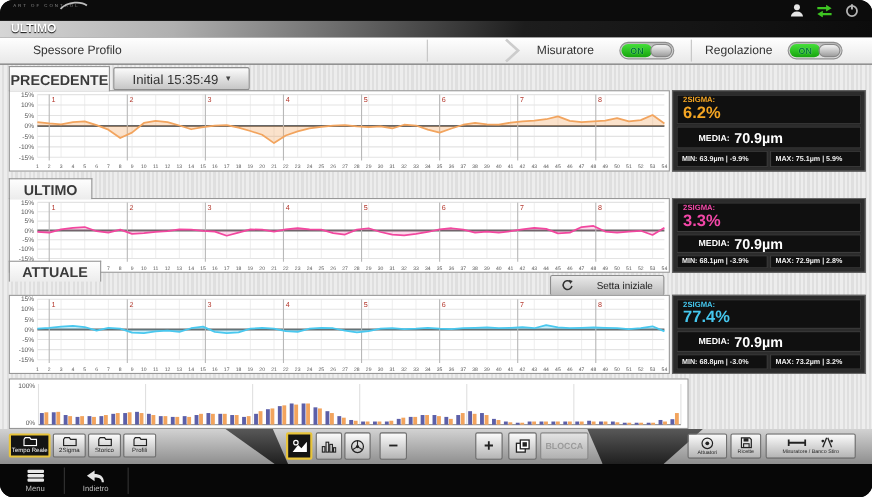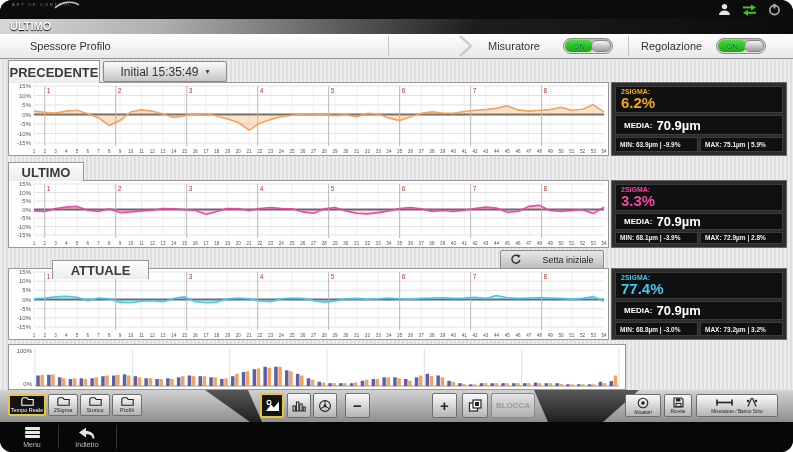--- a/index.html
+++ b/index.html
@@ -41,21 +41,21 @@
   .dropdown .caret{font-size:8px;color:#444;}
   .chartbox{position:absolute;background:#fff;border:1px solid #979797;box-sizing:border-box;}
   .setta{position:absolute;background:linear-gradient(#e9e9e9,#bdbdbd);border:1px solid #8c8c8c;border-radius:2px;
     font-size:9px;color:#222;display:flex;align-items:center;justify-content:center;gap:21px;box-sizing:border-box;cursor:pointer;}
 
   .stats{position:absolute;background:#2c2c2c;border:1px solid #676767;box-sizing:border-box;
     display:flex;flex-direction:column;gap:2px;padding:3px;}
   .stats .r1{flex:1.25;background:#101010;border:1px solid #3c3c3c;padding:1px 5px;display:flex;flex-direction:column;justify-content:center;}
   .sigma-label{font-size:7px;font-weight:bold;}
   .sigma-value{font-size:15px;font-weight:bold;line-height:1.05;}
-  .stats .r2{flex:1;background:#101010;border:1px solid #3c3c3c;padding:0 8px;display:flex;align-items:center;gap:4px;}
+  .stats .r2{flex:1;background:#101010;border:1px solid #3c3c3c;padding:0 19px;display:flex;align-items:center;gap:4px;}
   .media-label{font-size:8px;color:#fff;font-weight:bold;}
   .media-value{font-size:13px;color:#fff;font-weight:bold;}
   .stats .r3{flex:0.8;display:flex;gap:2px;}
   .minmax{flex:1;background:#101010;border:1px solid #3c3c3c;font-size:6.5px;color:#f0f0f0;font-weight:bold;
     display:flex;align-items:center;padding:0 4px;white-space:nowrap;overflow:hidden;}
   .acc0{color:#f5a623;} .acc1{color:#f348a8;} .acc2{color:#45c7ee;}
 
   
   .btoolbar{position:absolute;left:0;top:390px;width:100%;height:32px;background:linear-gradient(#585858,#1f1f1f);}
   .wedge{position:absolute;top:0;height:32px;background:linear-gradient(#d2d2d2,#8e8e8e);}
@@ -407,21 +407,21 @@
       <div class="r2">
         <span class="media-label">MEDIA:</span>
         <span class="media-value">70.9µm</span>
       </div>
       <div class="r3">
         <div class="minmax">MIN: 68.1µm | -3.9%</div>
         <div class="minmax">MAX: 72.9µm | 2.8%</div>
       </div>
     </div>
 
-    <div class="ptab" style="left:8px;top:201px;width:97px;height:19px;margin-left:44px;">ATTUALE</div>
+    <div class="ptab" style="left:8px;top:178px;width:84px;height:19px;">ATTUALE</div>
     <div class="setta" style="left:500px;top:191px;width:104px;height:19px;">
       <svg width="11" height="11" viewBox="0 0 11 11">
         <path d="M8.6 2.2 a4 4 0 1 0 1.3 3.6" fill="none" stroke="#333" stroke-width="1.4"></path>
         <polygon points="7.2,0.4 10.6,1.4 8.4,4.2" fill="#333"></polygon>
       </svg>
       <span>Setta iniziale</span>
     </div>
     <div class="chartbox" style="left:8px;top:209px;width:601px;height:72px;">
       <svg width="599" height="70">
           <line x1="25" y1="3" x2="25" y2="58" stroke="#efefef"></line>

